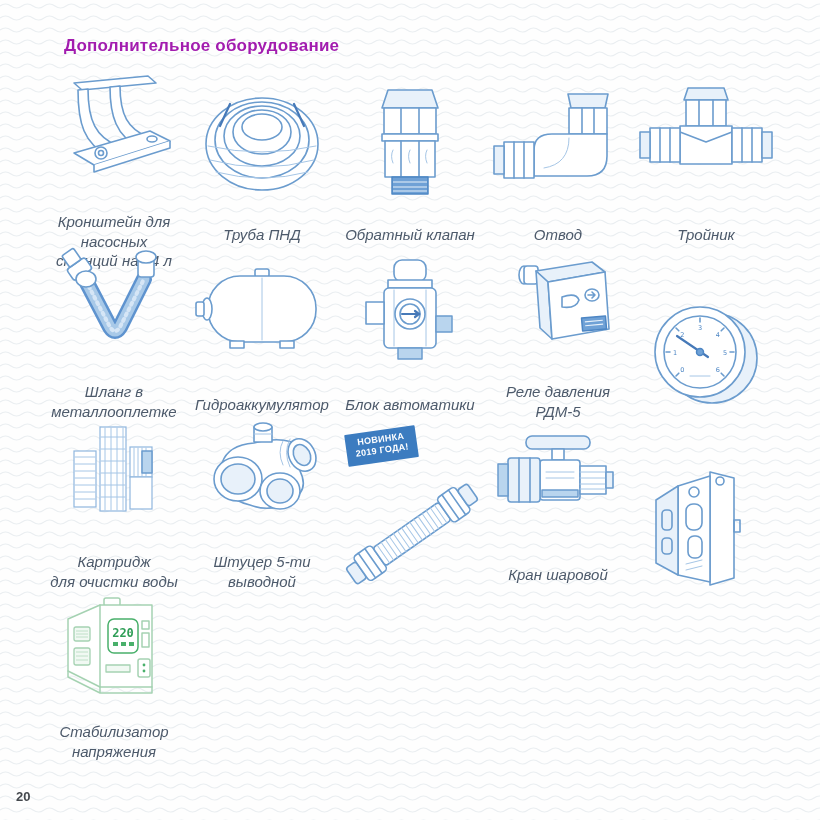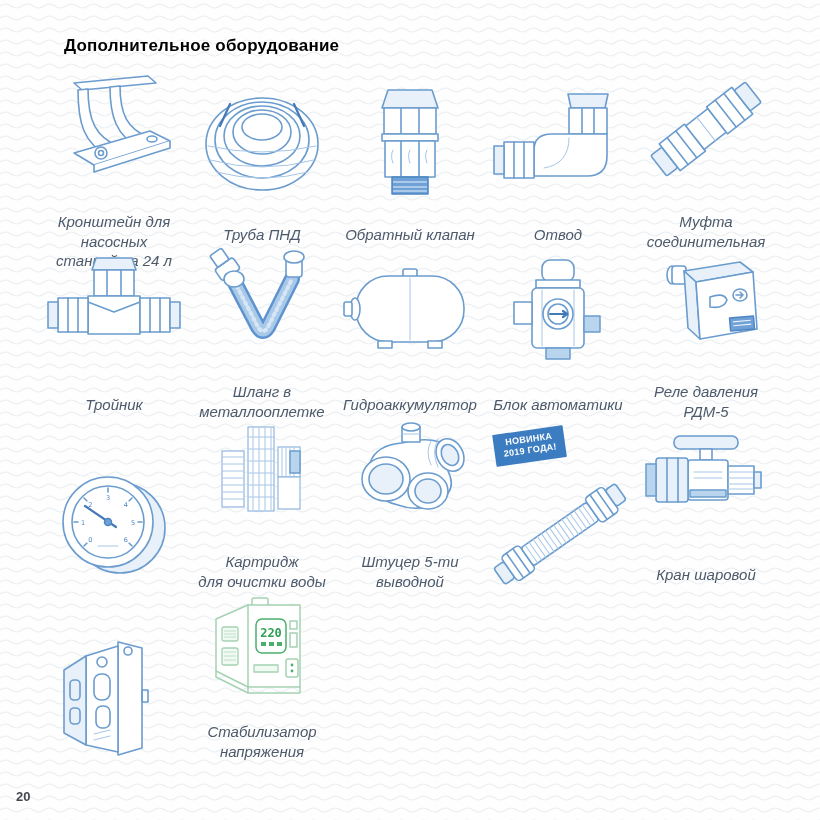--- a/index.html
+++ b/index.html
@@ -1,19 +1,19 @@
 <!DOCTYPE html>
 <html><head>
 <meta charset="utf-8">
 <style>
   html,body{margin:0;padding:0;}
   body{width:820px;height:820px;background:#ffffff;font-family:"Liberation Sans",sans-serif;position:relative;overflow:hidden;}
   .page{position:absolute;inset:0;width:820px;height:820px;background:#fefefe;}
   .bgpattern{position:absolute;inset:0;z-index:0;}
-  .title{position:absolute;left:64px;top:36px;z-index:2;font-size:17px;font-weight:bold;color:#000000;letter-spacing:.2px;}
+  .title{position:absolute;left:64px;top:36px;z-index:2;font-size:17px;font-weight:bold;color:#a21caf;letter-spacing:.2px;}
   .grid{position:absolute;left:40px;top:80px;width:740px;z-index:1;display:grid;grid-template-columns:repeat(5,148px);grid-auto-rows:170px;}
   figure{margin:0;position:relative;display:flex;flex-direction:column;align-items:center;justify-content:flex-end;}
   figure svg{display:block;flex:0 0 auto;}
   figcaption{height:38px;margin-top:19px;font-size:15px;font-style:italic;color:#4d5a6b;text-align:center;line-height:1.3;white-space:pre-line;max-width:142px;}
   .pagenum{position:absolute;bottom:16px;left:16px;width:100%;text-align:left;font-size:13px;font-weight:bold;color:#44484d;z-index:2;}
   .badge{position:absolute;left:10px;top:10px;z-index:3;background:#3c7cc0;color:#fff;padding:4px 9px 5px;text-align:center;transform:rotate(-8deg);border-radius:1px;}
   .badge div{font-size:9px;font-weight:bold;line-height:1.25;letter-spacing:.3px;}
   
   .s{stroke:#6b9cce;stroke-width:1.6;fill:none;stroke-linecap:round;stroke-linejoin:round;}
   .s2{stroke:#4679b8;stroke-width:2.2;fill:none;stroke-linecap:round;}
@@ -106,37 +106,20 @@
         <path class="sw" d="M81 54 H119 V76 Q119 96 99 96 H46 V70 Q46 54 64 54 Z"></path>
         <path class="th" d="M81 58 Q81 84 56 88"></path>
         <rect class="sw" x="16" y="62" width="30" height="36"></rect>
         <line class="s" x1="26" y1="62" x2="26" y2="98"></line>
         <line class="s" x1="36" y1="62" x2="36" y2="98"></line>
         <rect class="sl" x="6" y="66" width="10" height="28"></rect>
       </svg>
       <figcaption>Отвод</figcaption>
     </figure>
 
-    <figure>
-      <svg width="140" height="126" viewBox="0 0 140 126">
-        <g transform="translate(70 62) rotate(-38)">
-          <rect class="sl" x="-60" y="-13" width="14" height="26" rx="2"></rect>
-          <rect class="sw" x="-46" y="-17" width="32" height="34"></rect>
-          <line class="s" x1="-36" y1="-17" x2="-36" y2="17"></line>
-          <line class="s" x1="-25" y1="-17" x2="-25" y2="17"></line>
-          <rect class="sw" x="-14" y="-15" width="28" height="30"></rect>
-          <line class="th" x1="0" y1="-15" x2="0" y2="15"></line>
-          <rect class="sw" x="14" y="-17" width="32" height="34"></rect>
-          <line class="s" x1="25" y1="-17" x2="25" y2="17"></line>
-          <line class="s" x1="36" y1="-17" x2="36" y2="17"></line>
-          <rect class="sl" x="46" y="-13" width="14" height="26" rx="2"></rect>
-        </g>
-      </svg>
-      <figcaption>Муфта соединительная</figcaption>
-    </figure>
 
     <figure>
       <svg width="140" height="126" viewBox="0 0 140 126">
         <path class="sl" d="M52 8 H88 L92 20 H48 Z"></path>
         <rect class="sw" x="50" y="20" width="40" height="26"></rect>
         <line class="s" x1="63" y1="20" x2="63" y2="46"></line>
         <line class="s" x1="77" y1="20" x2="77" y2="46"></line>
         <rect class="sw" x="44" y="46" width="52" height="38"></rect>
         <path class="s" d="M44 52 L70 62 L96 52"></path>
         <rect class="sw" x="14" y="48" width="30" height="34"></rect>

